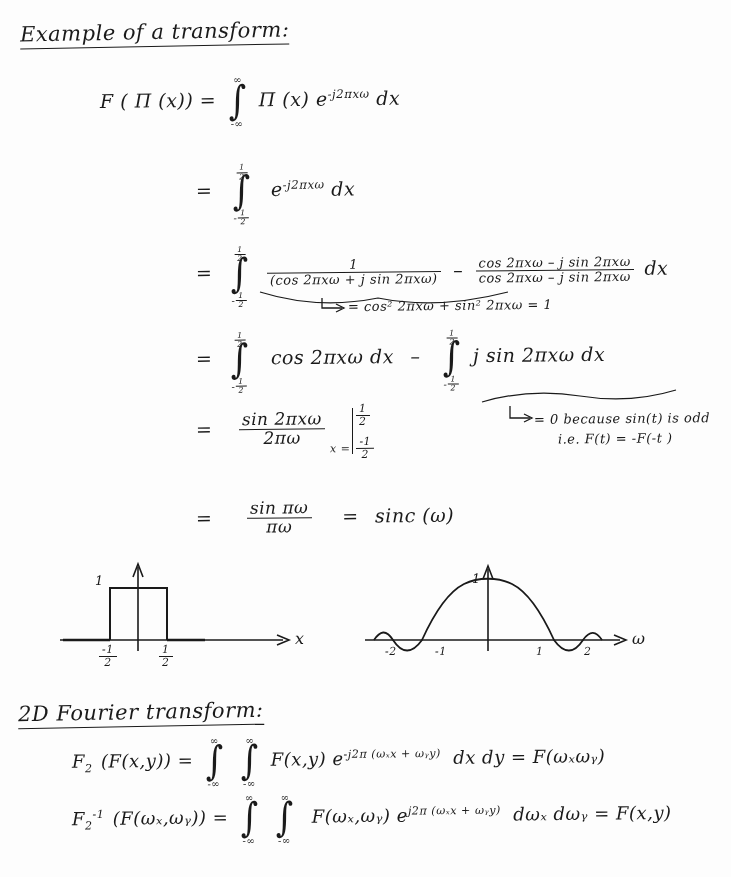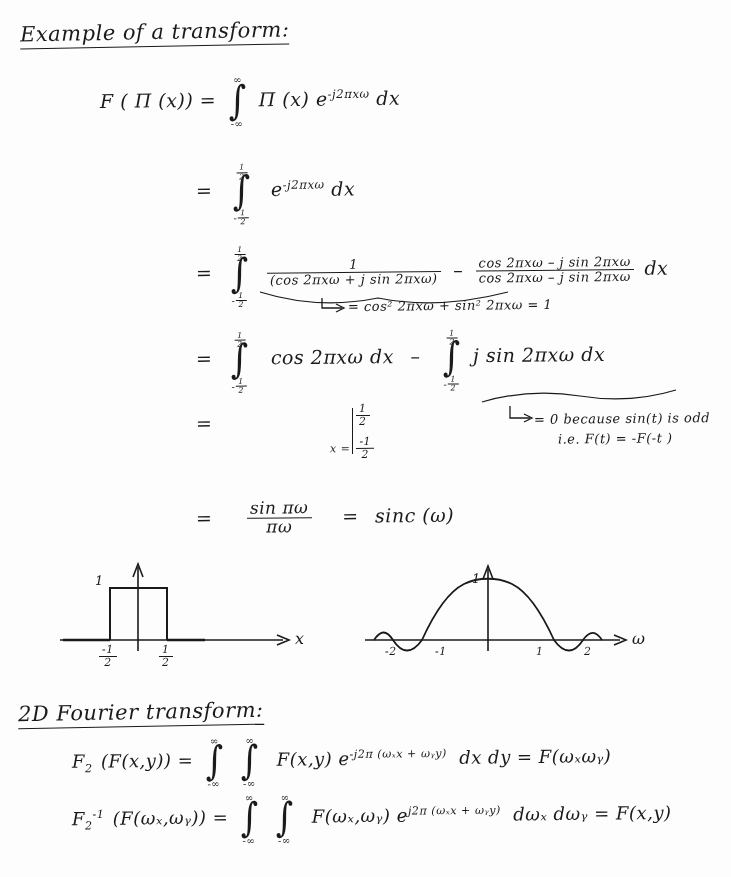--- a/index.html
+++ b/index.html
@@ -179,20 +179,24 @@
   </svg>
   <svg class="arrowline" style="left:508px; top:406px;" width="28" height="20">
     <path d="M2,0 L2,12 L22,12" stroke="#1a1a1a" stroke-width="1.3" fill="none"></path>
     <path d="M16,8 L24,12 L16,16" stroke="#1a1a1a" stroke-width="1.3" fill="none"></path>
   </svg>
   <div class="hw sm" style="left:534px; top:411px;">= 0   because sin(t) is odd</div>
   <div class="hw sm" style="left:558px; top:431px;">i.e. F(t) = -F(-t )</div>
 
   <div class="hw eq" style="left:196px; top:412px;">
     <span>=</span>
+    <span class="frac" style="font-size:17px; margin-left:20px;">
+      <span class="num">sin 2πxω</span>
+      <span class="den">2πω</span>
+    </span>
   </div>
 
   <div style="position:absolute; left:352px; top:408px; height:46px; border-left:1.4px solid #1a1a1a;"></div>
   <div class="hw xs" style="left:356px; top:404px;">
     <span class="frac" style="font-size:11px;"><span class="num">1</span><span class="den">2</span></span>
   </div>
   <div class="hw xs" style="left:330px; top:437px;">
     <span>x =</span>
     <span class="frac" style="font-size:11px; margin-left:2px;"><span class="num">-1</span><span class="den">2</span></span>
   </div>
@@ -265,21 +269,21 @@
     <span class="intwrap">
       <span class="lim-top">∞</span>
       <span class="intsym">∫</span>
       <span class="lim-bot">-∞</span>
     </span>
     <span class="intwrap">
       <span class="lim-top">∞</span>
       <span class="intsym">∫</span>
       <span class="lim-bot">-∞</span>
     </span>
-    <span style="margin-left:6px;">F(x,y) e</span><sup class="e">-j2π (ωₓx + ωᵧy)</sup>
+    <span style="">F(x,y) e</span><sup class="e">-j2π (ωₓx + ωᵧy)</sup>
     <span style="margin-left:6px;">dx dy  =  F(ωₓωᵧ)</span>
   </div>
 
   <div class="hw eq" style="left:72px; top:805px; font-size:18px;">
     <span>F</span><sub class="e">2</sub><sup class="e">-1</sup>
     <span style="margin-left:2px;">(F(ωₓ,ωᵧ)) =</span>
     <span class="intwrap">
       <span class="lim-top">∞</span>
       <span class="intsym">∫</span>
       <span class="lim-bot">-∞</span>

